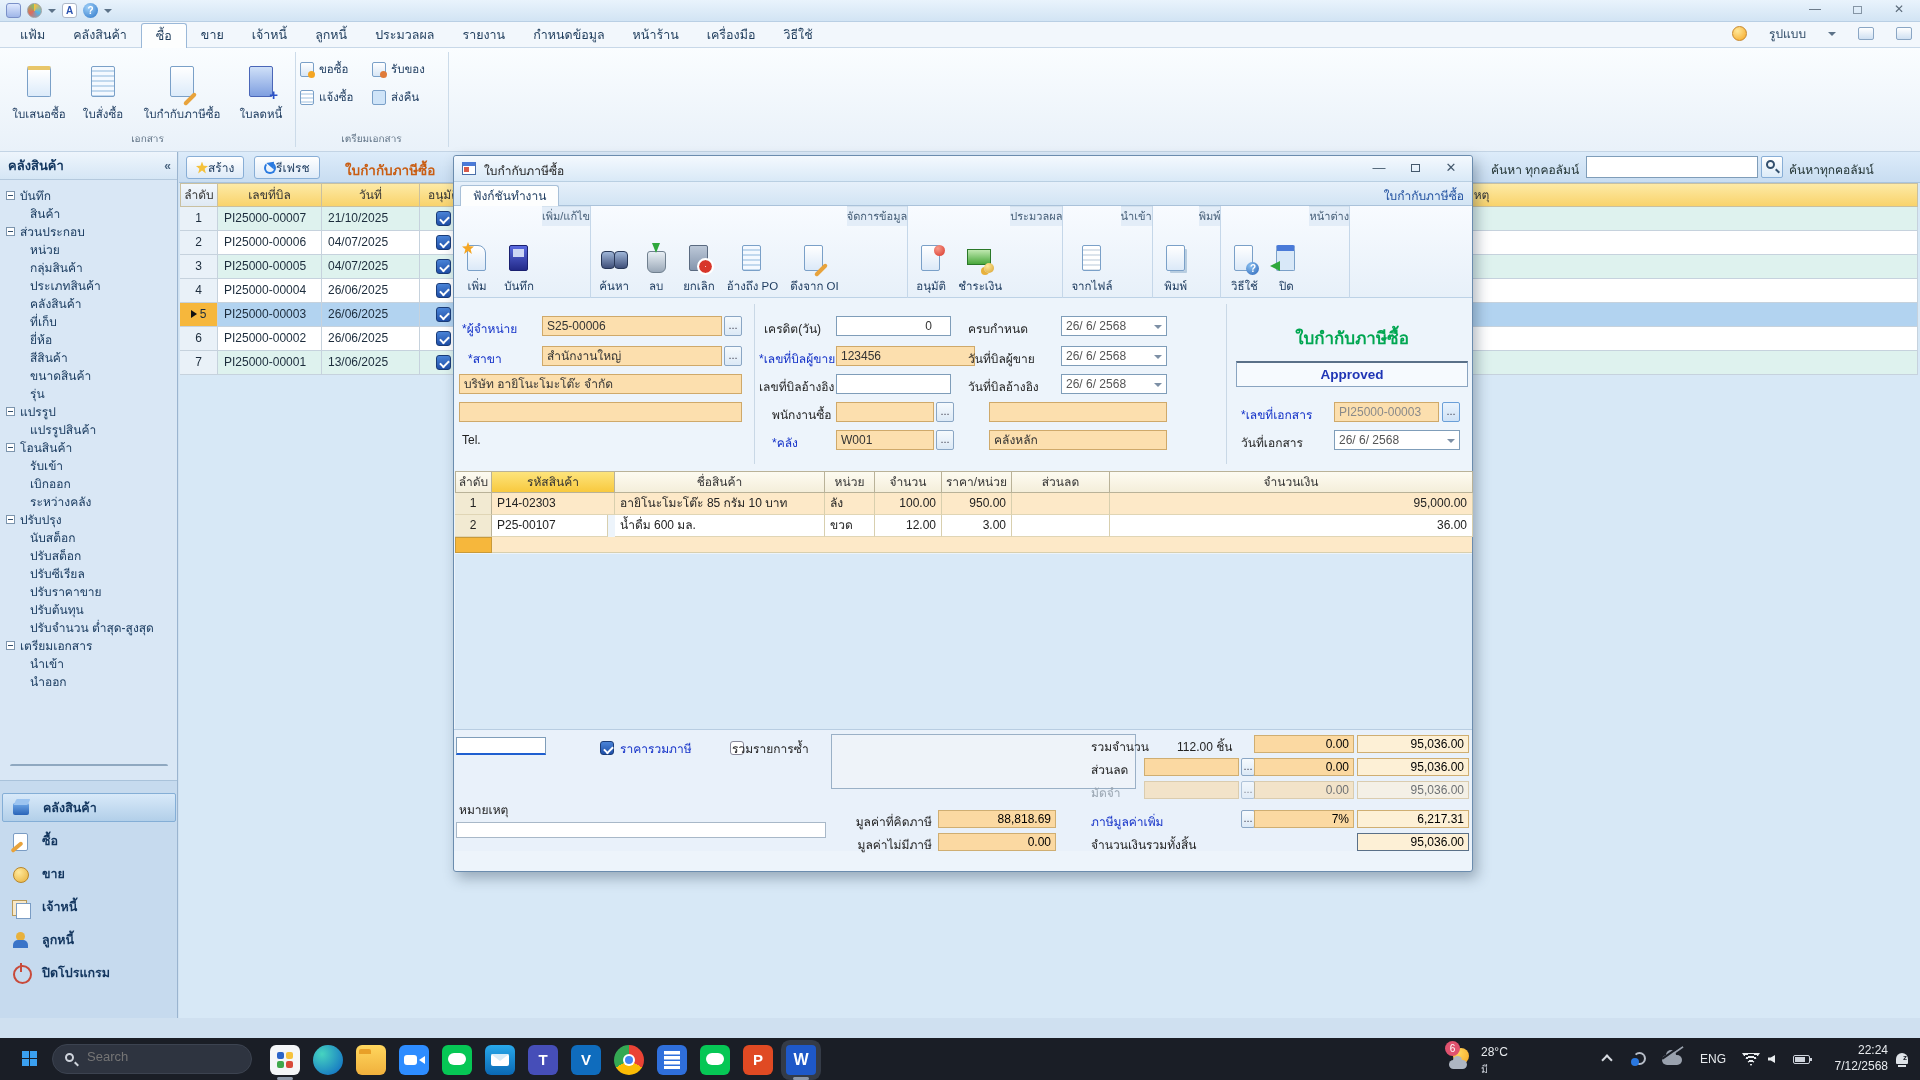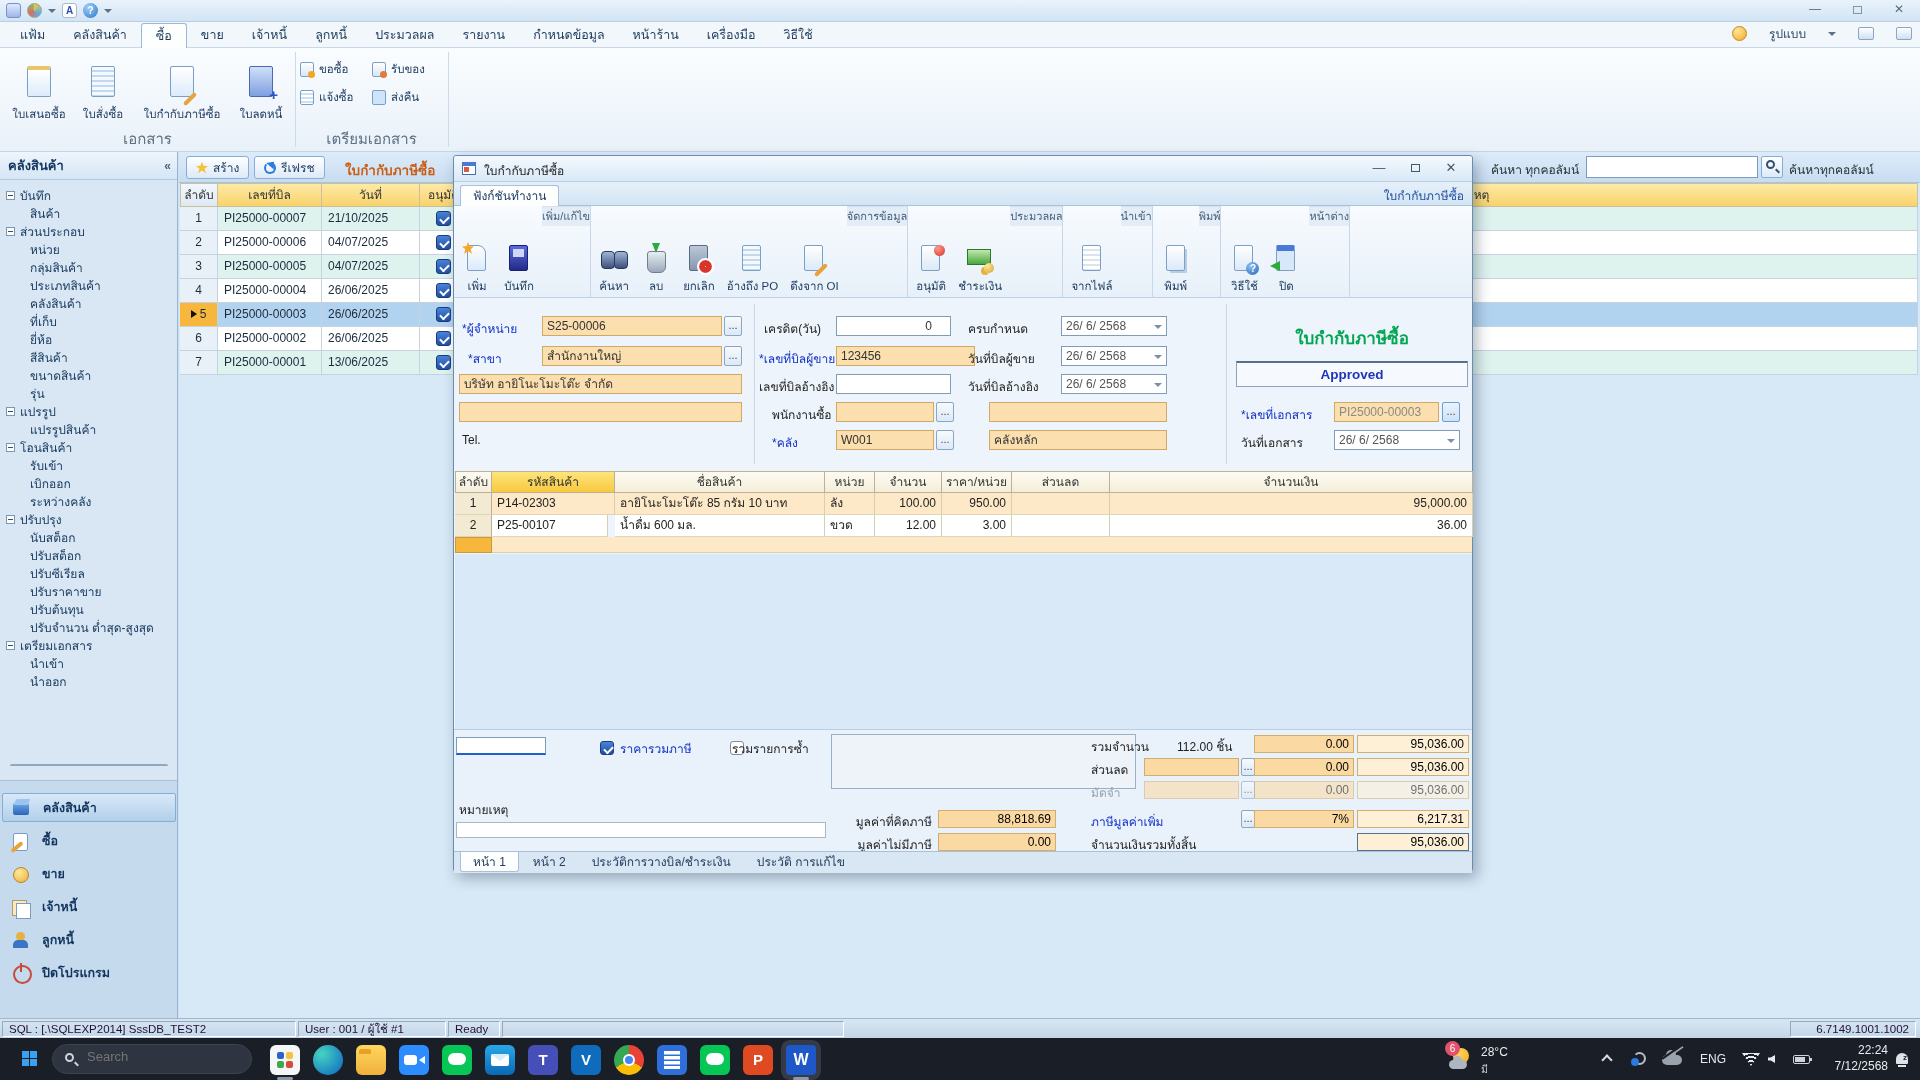--- a/index.html
+++ b/index.html
@@ -24,21 +24,21 @@
   #menu-tabs{position:absolute;left:6px;top:0;height:26px;display:flex;align-items:stretch}
   .mtab{padding:0 14px;font-size:12.5px;color:#1e3c5c;display:flex;align-items:center}
   .mtab.act{background:#fdfefe;border:1px solid #9ab8d8;border-bottom:none;border-radius:3px 3px 0 0;margin-top:1px}
   #menu-right{position:absolute;right:8px;top:2px;display:flex;align-items:center;gap:22px;font-size:12px;color:#2e4a66}
   .smiley{width:15px;height:15px;border-radius:50%;background:radial-gradient(circle at 35% 30%,#ffe89a,#f5a623);border:1px solid #c8872a}
   .mini-ico{width:16px;height:13px;background:linear-gradient(#fff,#cfe0f2);border:1px solid #8aa6c4;border-radius:2px}
   
   #ribbon{position:absolute;left:0;top:48px;width:1920px;height:104px;background:linear-gradient(#fafdff,#e9f1f9);border-bottom:1px solid #c3d4e5}
   .rgroup-sep{position:absolute;top:4px;bottom:4px;width:1px;background:#ccdbe9}
   .bigbtn{position:absolute;top:4px;height:74px;display:flex;flex-direction:column;align-items:center;justify-content:flex-end;font-size:11.5px;color:#1c3a5e;padding-bottom:3px}
-  .rgl{position:absolute;top:82px;height:18px;font-size:15px;color:#5e7184;text-align:center;line-height:18px}
+  .rgl{position:absolute;top:82px;height:18px;font-size:10px;color:#5e7184;text-align:center;line-height:18px}
   .smallbtn{position:absolute;height:22px;display:flex;align-items:center;gap:5px;font-size:11.5px;color:#1c3a5e}
   .sdoc{width:14px;height:15px;background:linear-gradient(#fff,#d8e6f5);border:1px solid #7aa0c8;border-radius:2px;position:relative}
   .sdoc.or::after,.sdoc.pc::after{content:"";position:absolute;right:-2px;bottom:-2px;width:7px;height:7px;border-radius:50%}
   .sdoc.or::after{background:#f5a623}.sdoc.pc::after{background:#e07b39}
   .sdoc.ln{background:repeating-linear-gradient(#fff,#fff 2px,#9fc0e0 3px,#fff 4px)}
   .sdoc.bl{background:#cfe4f8}
   
   .bico{width:34px;height:38px;position:relative;margin-bottom:2px}
   .bico .pg{position:absolute;left:5px;top:1px;width:24px;height:31px;background:linear-gradient(#ffffff,#dcebfa);border:1px solid #7aa0c8;border-radius:2px}
   .bico.r-quote .pg{border-top:4px solid #e8c66a}
@@ -67,21 +67,21 @@
   .n-sale::before{content:"";position:absolute;left:3px;top:3px;width:14px;height:14px;border-radius:50%;background:radial-gradient(circle at 35% 30%,#ffe89a,#e8b13c);border:1px solid #b8862a}
   .n-cred::before{content:"";position:absolute;left:2px;top:3px;width:13px;height:14px;background:#f8e8c8;border:1px solid #b89a5a}
   .n-cred::after{content:"";position:absolute;left:6px;top:6px;width:13px;height:14px;background:#fff;border:1px solid #7a9cc4}
   .n-debt::before{content:"";position:absolute;left:6px;top:2px;width:9px;height:9px;border-radius:50%;background:#e8b13c}
   .n-debt::after{content:"";position:absolute;left:3px;top:10px;width:15px;height:8px;border-radius:5px 5px 0 0;background:#3a74c8}
   .n-exit::before{content:"";position:absolute;left:3px;top:2px;width:15px;height:15px;border-radius:50%;border:2px solid #c84a3a}
   .n-exit::after{content:"";position:absolute;left:10px;top:0px;width:2px;height:9px;background:#c84a3a}
   
   #listwin{position:absolute;left:179px;top:152px;width:1741px;height:866px;background:#d7e8f6}
   #lw-toolbar{position:absolute;left:0;top:0;width:100%;height:31px;background:linear-gradient(#ddecfa,#c8ddf1);border-bottom:1px solid #a9c4de}
-  .lw-btn{position:absolute;top:4px;height:23px;background:linear-gradient(#ffffff,#ddeaf8);border:1px solid #88aed6;border-radius:3px;display:flex;align-items:center;gap:5px;font-size:12px;color:#1c3a5e;padding:0 9px}
+  .lw-btn{position:absolute;top:4px;height:23px;background:linear-gradient(#ffffff,#ddeaf8);border:1px solid #88aed6;border-radius:3px;display:flex;align-items:center;font-size:12px;color:#1c3a5e;padding:0 9px}
   .star{width:12px;height:12px;background:#f5c23c;clip-path:polygon(50% 0,63% 35%,100% 38%,72% 60%,82% 100%,50% 76%,18% 100%,28% 60%,0 38%,37% 35%)}
   .refresh{width:12px;height:12px;border:2px solid #2a7ae0;border-radius:50%;border-top-color:transparent;position:relative}
   .refresh::after{content:"";position:absolute;right:-3px;top:-3px;border-left:5px solid transparent;border-right:5px solid transparent;border-bottom:6px solid #2a7ae0;transform:rotate(40deg)}
   #lw-title{position:absolute;left:166px;top:7px;font-size:13.5px;font-weight:bold;color:#c95d12}
   #lw-search-label{position:absolute;left:1312px;top:8px;font-size:12px;color:#233}
   #lw-search{position:absolute;left:1407px;top:4px;width:172px;height:22px;background:#fff;border:1px solid #7f9db9}
   #lw-magbtn{position:absolute;left:1582px;top:4px;width:22px;height:22px;background:linear-gradient(#fff,#dcebf8);border:1px solid #88aed6;border-radius:2px}
   .mag{position:absolute;left:4px;top:3px;width:9px;height:9px;border:2px solid #33506e;border-radius:50%}
   .mag::after{content:"";position:absolute;left:7px;top:8px;width:5px;height:2px;background:#33506e;transform:rotate(45deg)}
   #lw-search-all{position:absolute;left:1610px;top:8px;font-size:12px;color:#233}
@@ -764,35 +764,22 @@
 
       <div class="flab blue" style="left:637px;top:82px">ภาษีมูลค่าเพิ่ม</div>
       <div class="dots" style="left:787px;top:80px;width:14px;height:18px;line-height:14px">...</div>
       <div class="fcell orange" style="left:800px;top:80px;width:100px">7%</div>
       <div class="fcell cream" style="left:903px;top:80px;width:112px">6,217.31</div>
 
       <div class="flab" style="left:637px;top:105px">จำนวนเงินรวมทั้งสิ้น</div>
       <div class="fcell cream" style="left:903px;top:103px;width:112px;border:1px solid #5a7088">95,036.00</div>
     </div>
 
-    <div id="dlg-tabs">
-        <div class="dtab act">หน้า 1</div>
-        <div class="dtab">หน้า 2</div>
-        <div class="dtab">ประวัติการวางบิล/ชำระเงิน</div>
-        <div class="dtab">ประวัติ การแก้ไข</div>
-      </div>
   </div>
 
-  <div id="statusbar">
-    <div class="sseg" style="left:2px;width:294px">SQL : [.\SQLEXP2014] SssDB_TEST2</div>
-    <div class="sseg" style="left:298px;width:148px">User : 001 / ผู้ใช้ #1</div>
-    <div class="sseg" style="left:448px;width:52px">Ready</div>
-    <div class="sseg" style="left:502px;width:342px"></div>
-    <div class="sseg" style="right:4px;width:126px;text-align:right">6.7149.1001.1002</div>
-  </div>
 
   <div id="taskbar">
     <div id="start"></div>
     <div id="tb-search">
       <div class="mag"></div>
       <input placeholder="Search" style="">
     </div>
     <div id="tb-apps">
         <div class="ap a-erp" style="left: 270px;">
           <div class="ul"></div>

